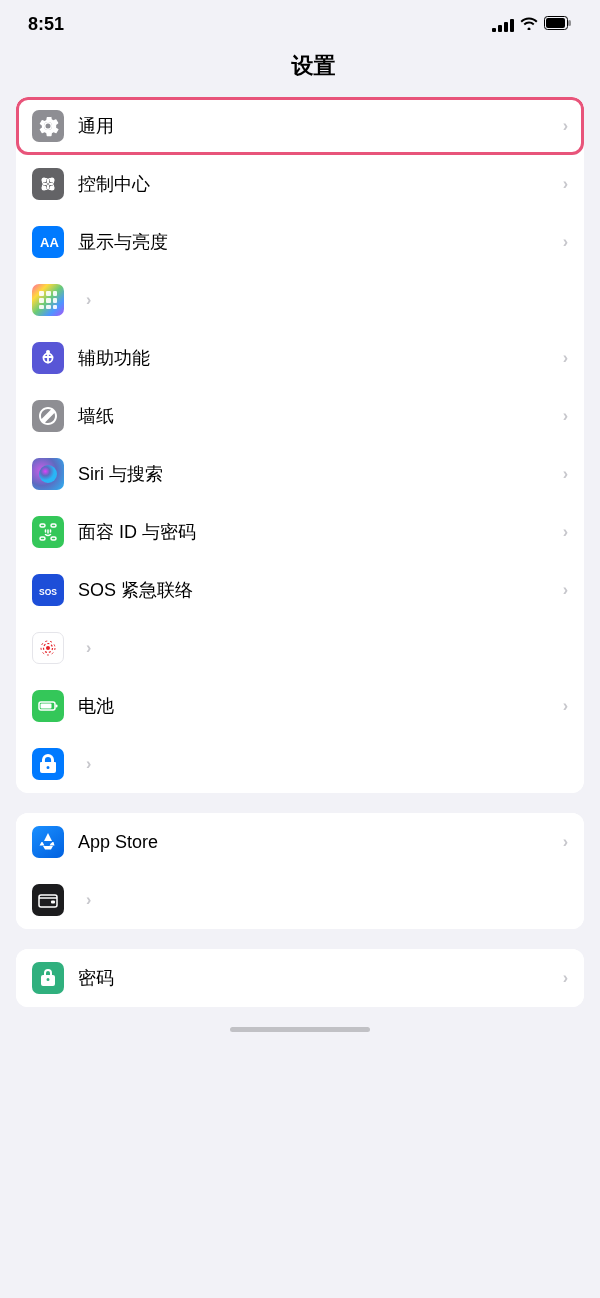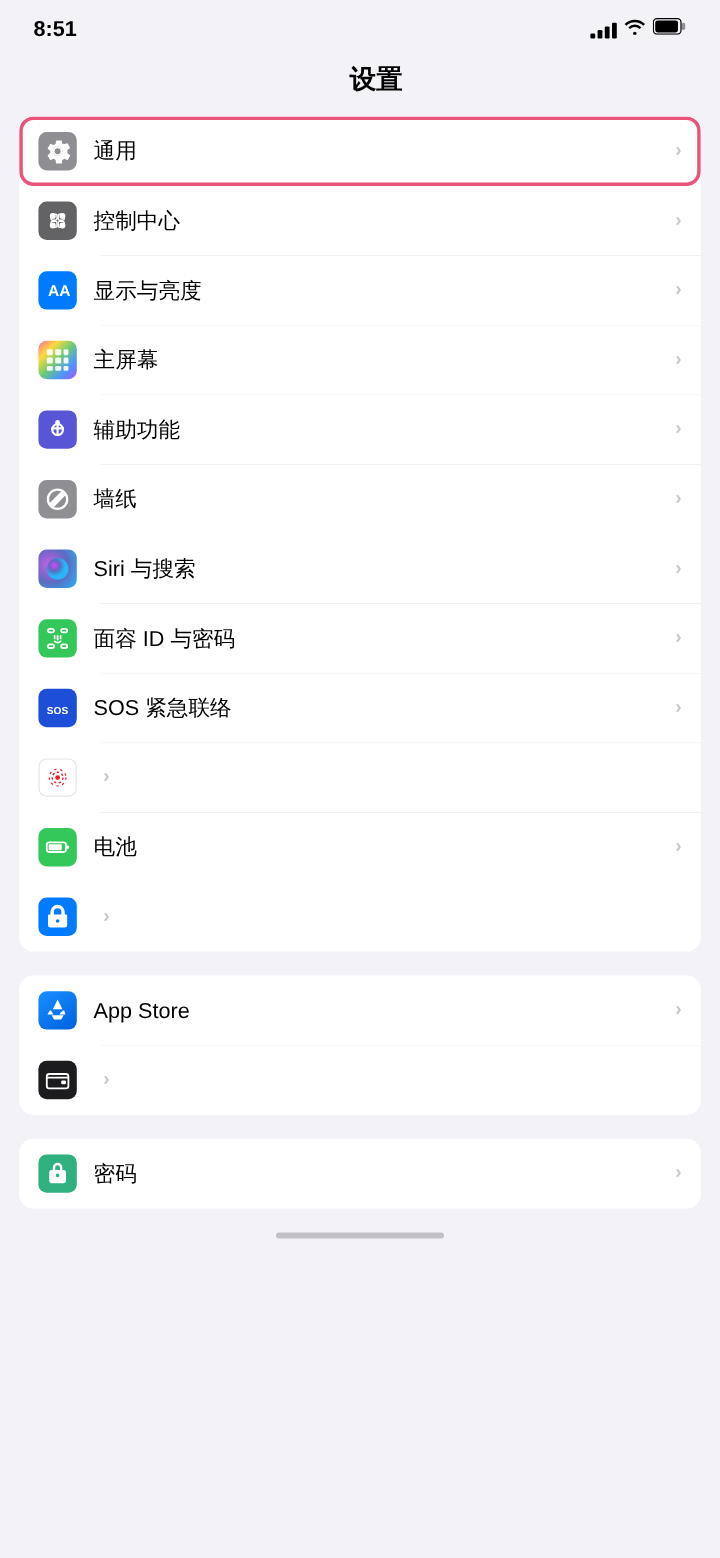--- a/index.html
+++ b/index.html
@@ -228,21 +228,20 @@
         <rect x="9" y="2" width="5" height="5" rx="1" fill="white" opacity="0.9"></rect>
         <rect x="16" y="2" width="4" height="5" rx="1" fill="white" opacity="0.9"></rect>
         <rect x="2" y="9" width="5" height="5" rx="1" fill="white" opacity="0.9"></rect>
         <rect x="9" y="9" width="5" height="5" rx="1" fill="white" opacity="0.9"></rect>
         <rect x="16" y="9" width="4" height="5" rx="1" fill="white" opacity="0.9"></rect>
         <rect x="2" y="16" width="5" height="4" rx="1" fill="white" opacity="0.9"></rect>
         <rect x="9" y="16" width="5" height="4" rx="1" fill="white" opacity="0.9"></rect>
         <rect x="16" y="16" width="4" height="4" rx="1" fill="white" opacity="0.9"></rect>
       </svg>
     </div>
-    <span class="item-label">主屏幕</span>
     <span class="item-chevron">›</span>
   </div>
 
   <div class="settings-item">
     <div class="item-icon" style="background:#5856d6;">
       <svg width="22" height="22" viewBox="0 0 22 22" fill="white">
         <circle cx="11" cy="5" r="2" fill="white"></circle>
         <circle cx="11" cy="11" r="4.5" fill="none" stroke="white" stroke-width="1.8"></circle>
         <line x1="11" y1="6.5" x2="11" y2="15.5" stroke="white" stroke-width="1.8" stroke-linecap="round"></line>
         <line x1="6.5" y1="10" x2="15.5" y2="10" stroke="white" stroke-width="1.8" stroke-linecap="round"></line>

